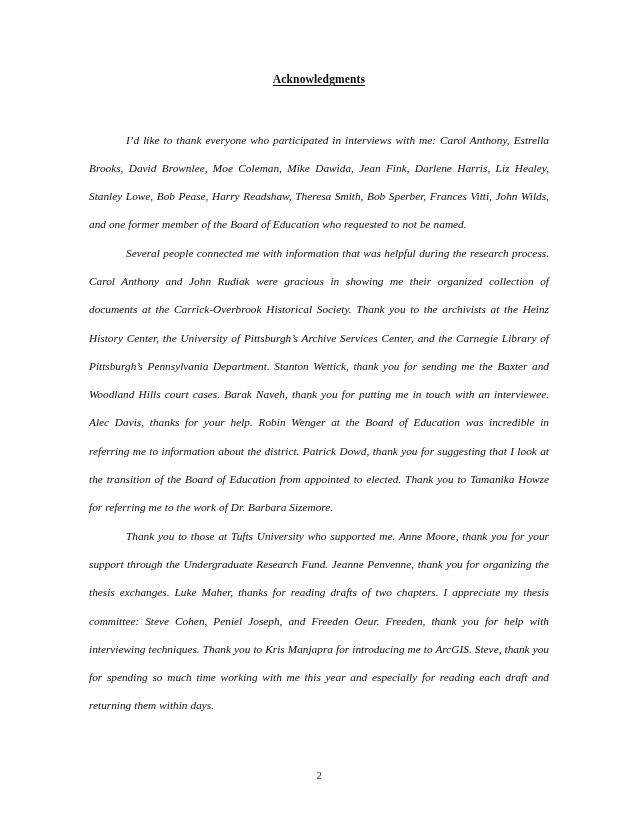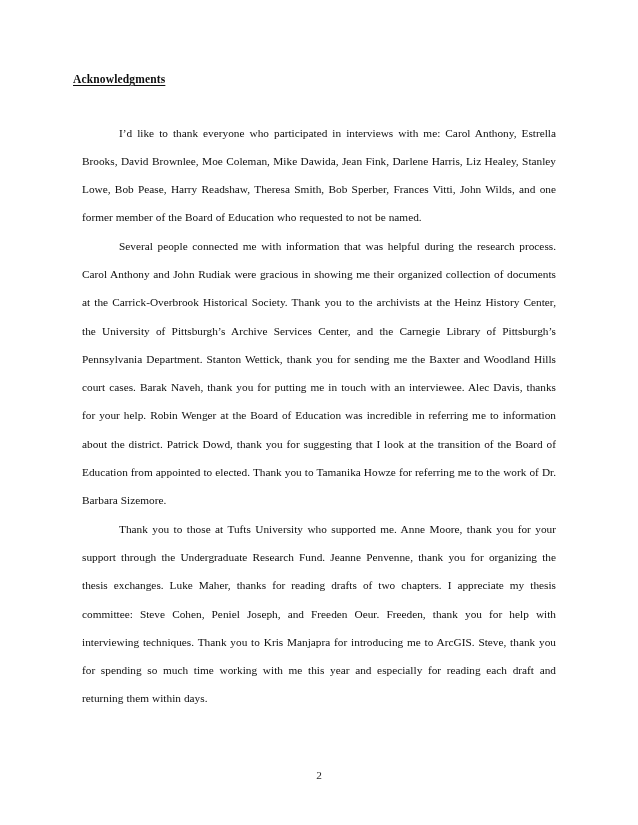--- a/index.html
+++ b/index.html
@@ -27,40 +27,42 @@
 
   
   .content {
     position: absolute;
     left: 73px;
     top: 0;
     width: 492px;
   }
 
   .doc-title {
+    text-align: center;
     font-weight: bold;
     font-size: 11.5px;
     letter-spacing: 0.15px;
     margin: 0;
     padding-top: 74px;
     line-height: 1;
   }
   .doc-title .u {
     text-decoration: underline;
     text-underline-offset: 2px;
   }
 
   .body-text {
-    margin: 9px;
+    margin: 16px;
     padding-top: 24px;
     font-size: 11.3px;
     line-height: 28.3px;
     text-align: justify;
     text-justify: inter-word;
     word-spacing: 0.2px;
+    font-style: italic;
   }
 
   p.para {
     margin: 0;
     font-size: 11.3px;
     line-height: 28.3px;
     text-align: justify;
     text-justify: inter-word;
     text-indent: 37px;
   }

